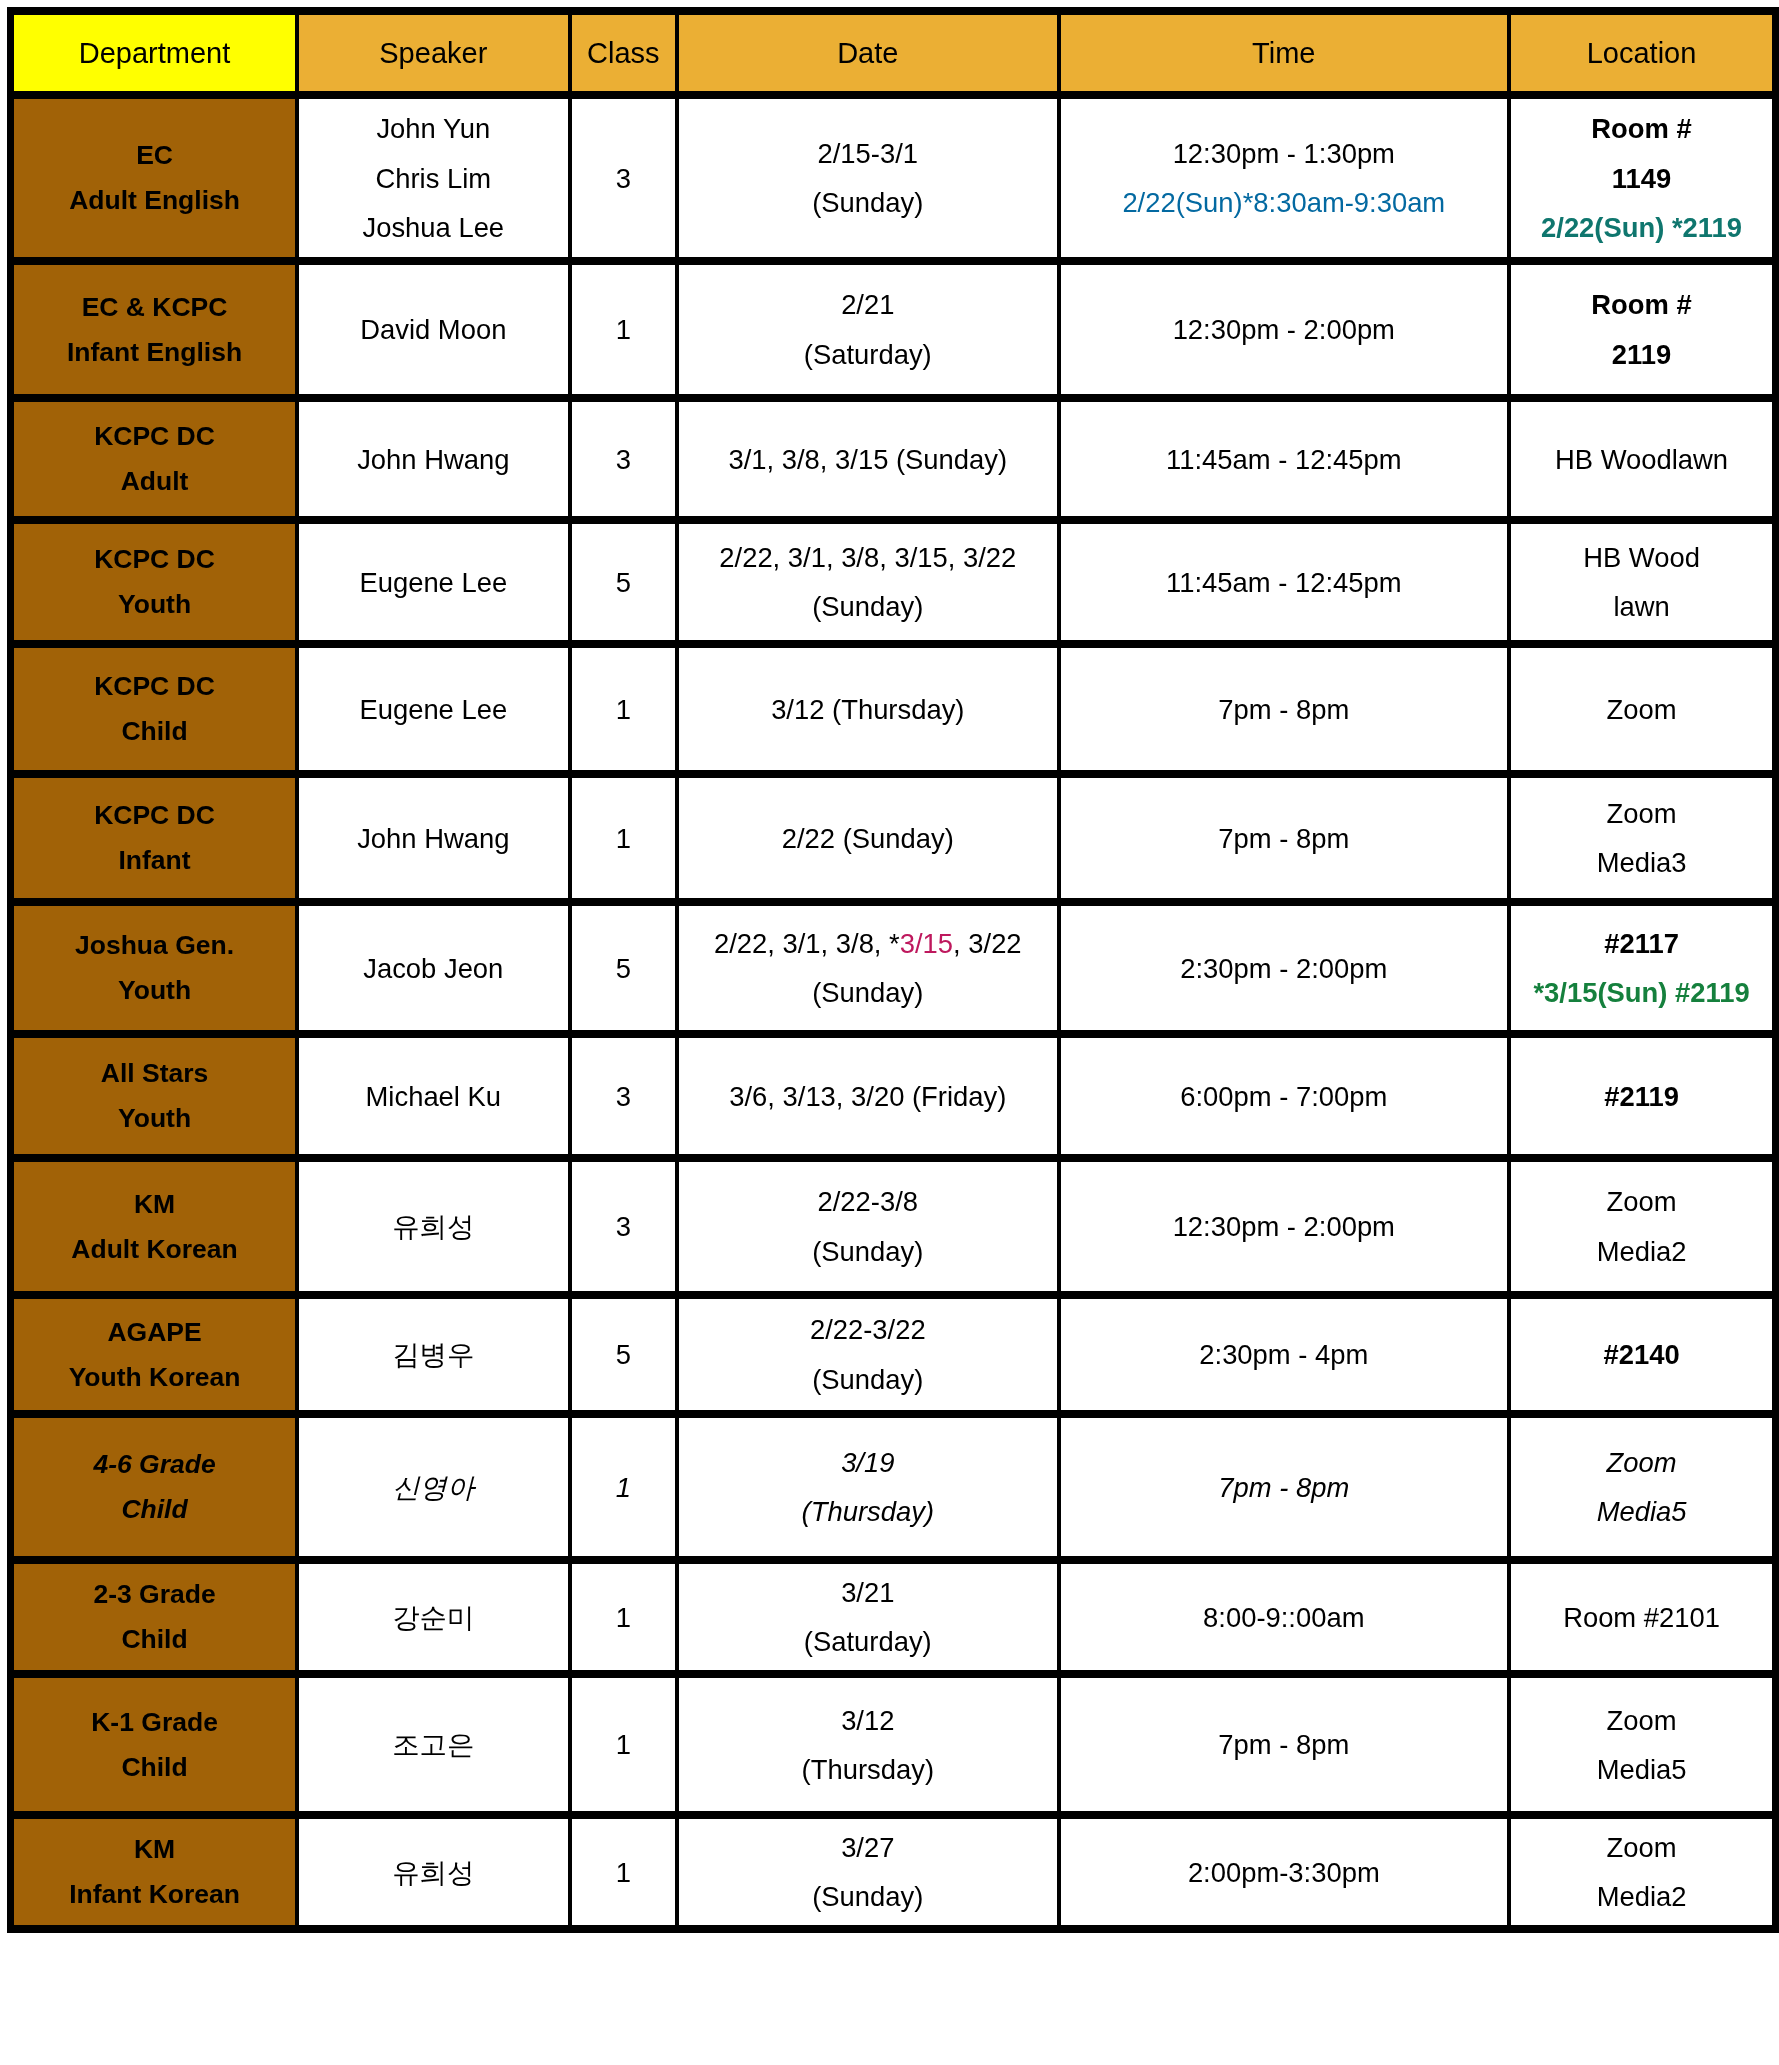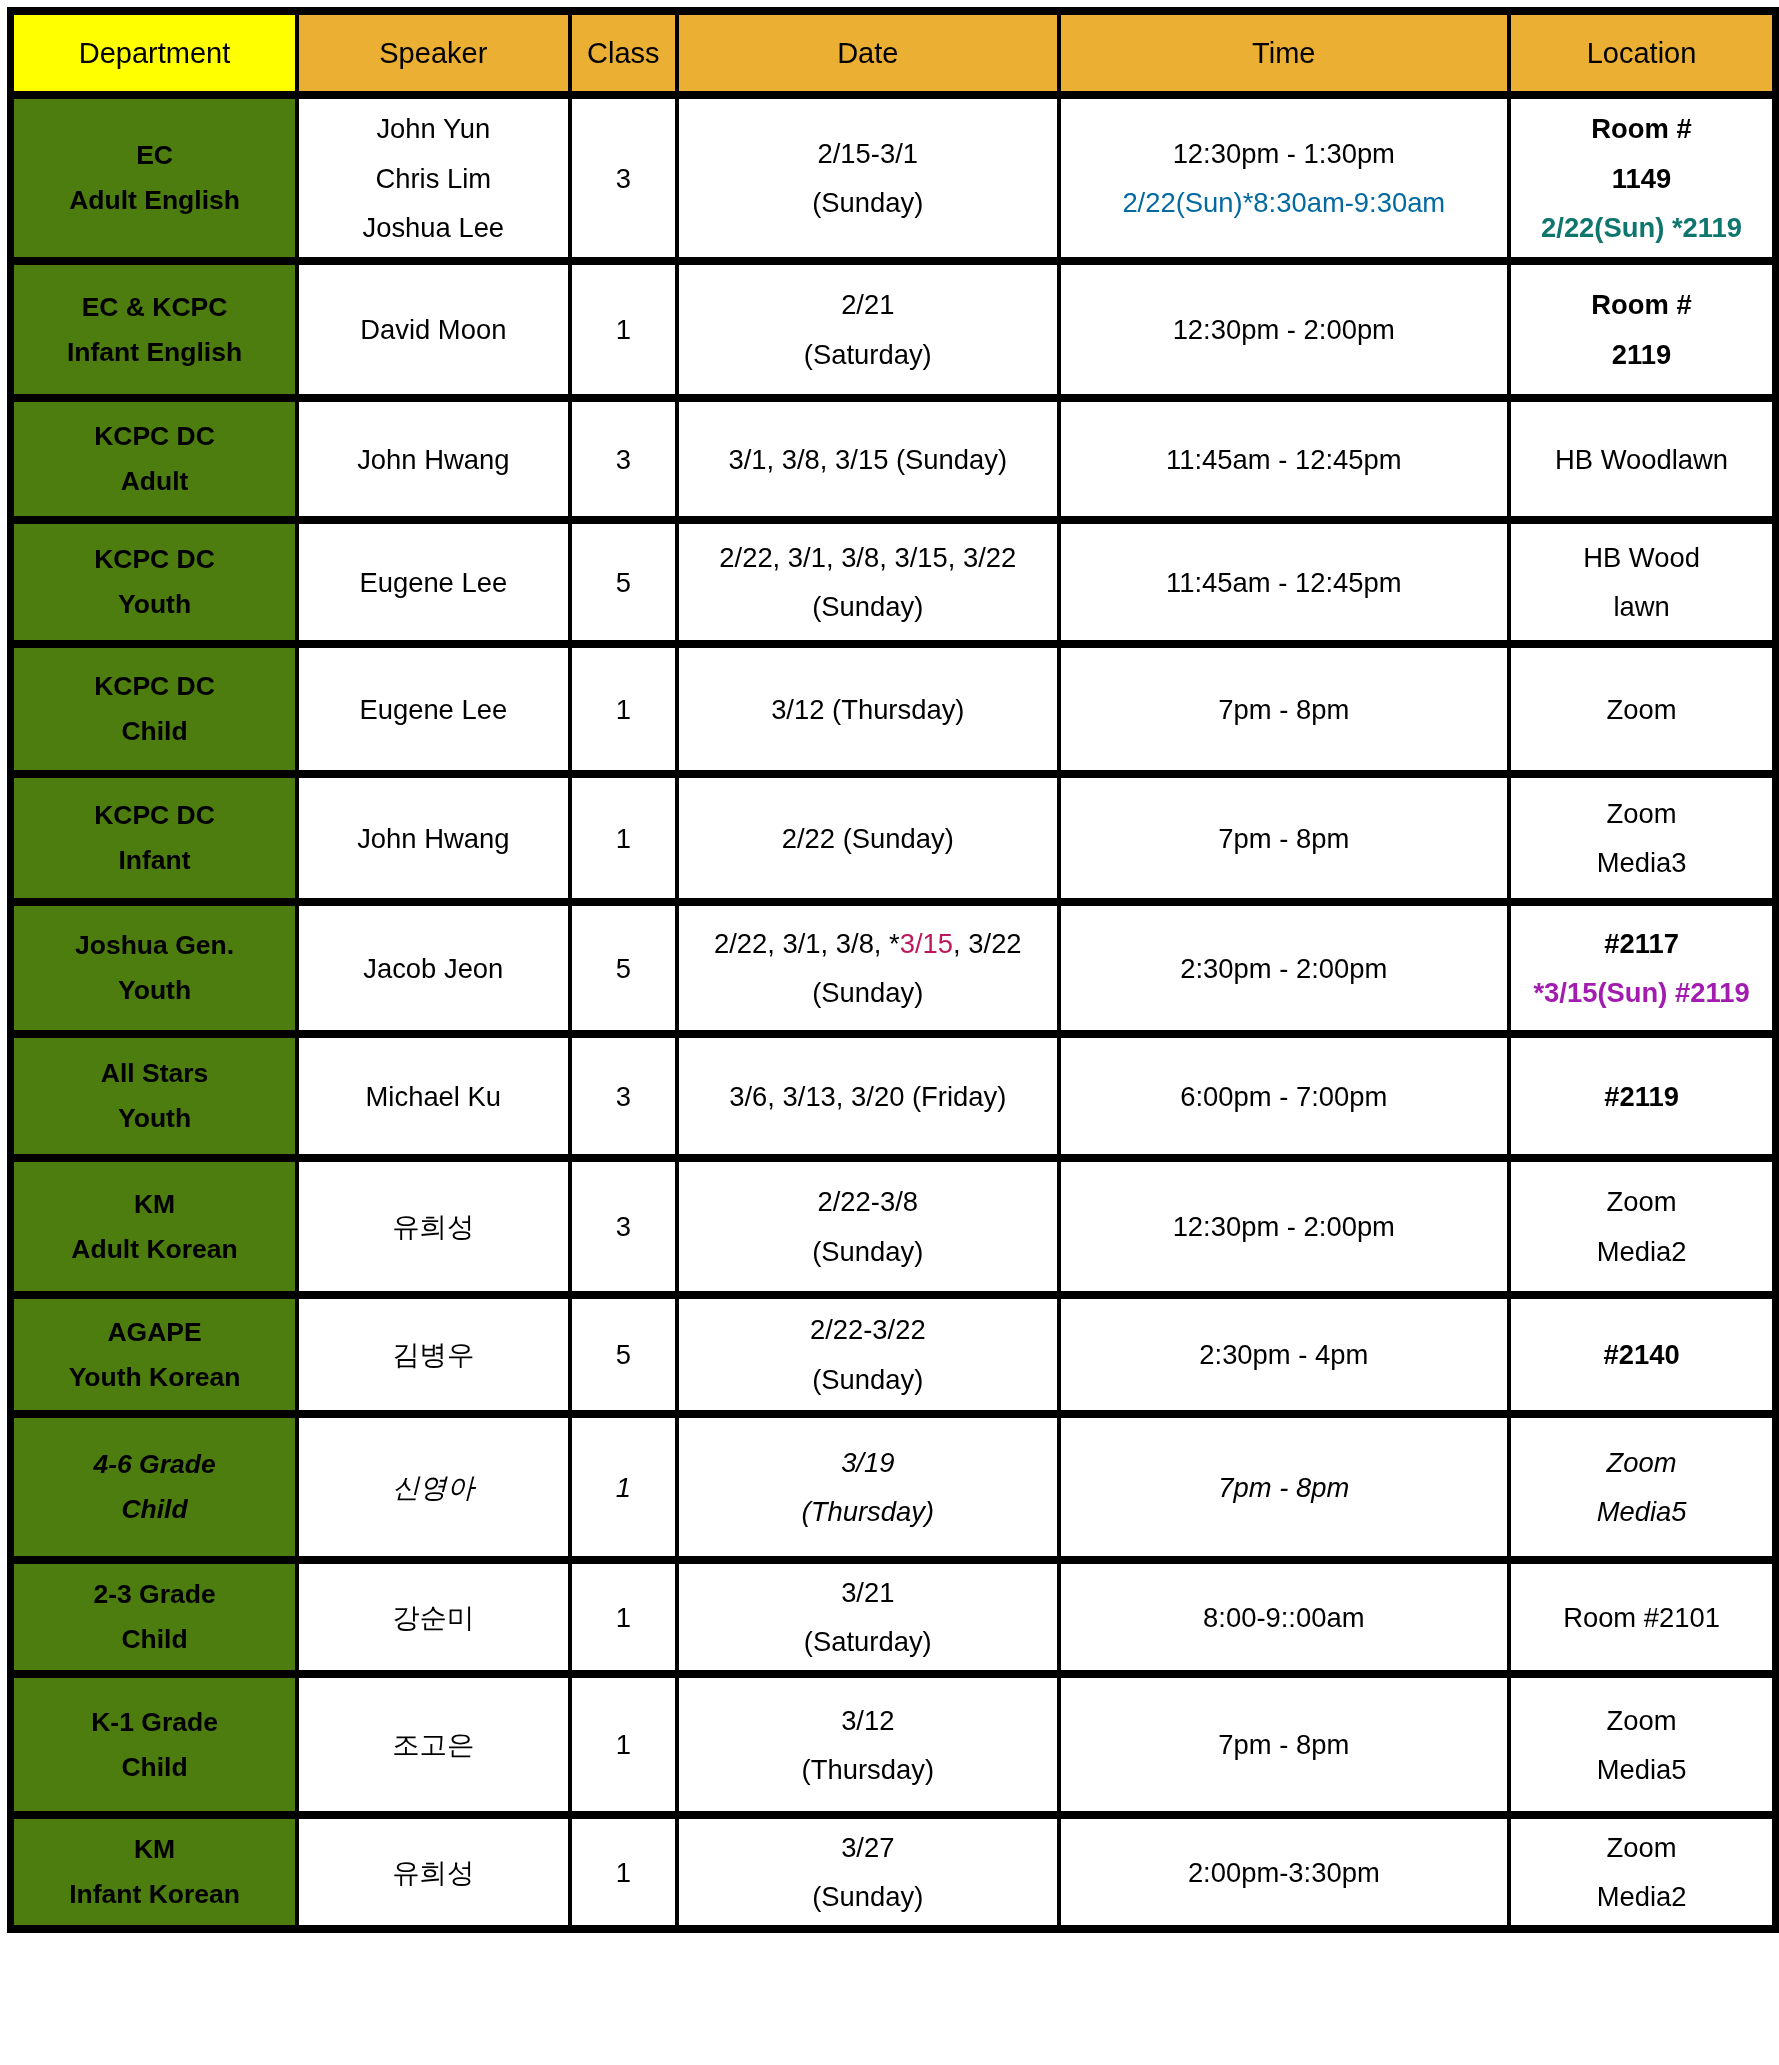--- a/index.html
+++ b/index.html
@@ -33,21 +33,21 @@
     font-size: 29px;
     font-weight: normal;
   }
   thead th.dept-header { background: #FFFF00; }
   td {
     font-size: 27.4px;
     line-height: 1.8;
     background: #ffffff;
   }
   td.col-department {
-    background: #4d7c0f;
+    background: #a16207;
     font-weight: bold;
     font-size: 26.5px;
     line-height: 1.7;
   }
   td.bold { font-weight: bold; }
   td .line { white-space: nowrap; }
 
   
   tbody tr:nth-child(1)  { height: 166px; }
   tbody tr:nth-child(2)  { height: 137px; }
@@ -237,21 +237,21 @@
         </td>
         <td class="col-date">
           <div class="line"><span>2/22, 3/1, 3/8, *</span><span style="color: #be185d;">3/15</span><span>, 3/22</span></div>
           <div class="line"><span>(Sunday)</span></div>
         </td>
         <td class="col-time">
           <div class="line"><span>2:30pm - 2:00pm</span></div>
         </td>
         <td class="col-location bold">
           <div class="line"><span>#2117</span></div>
-          <div class="line"><span style="color: #a21caf;">*3/15(Sun) #2119</span></div>
+          <div class="line"><span style="color: #15803d;">*3/15(Sun) #2119</span></div>
         </td>
       </tr>
       <tr>
         <td class="col-department">
           <div class="line"><span>All Stars</span></div>
           <div class="line"><span>Youth</span></div>
         </td>
         <td class="col-speaker">
           <div class="line"><span>Michael Ku</span></div>
         </td>

